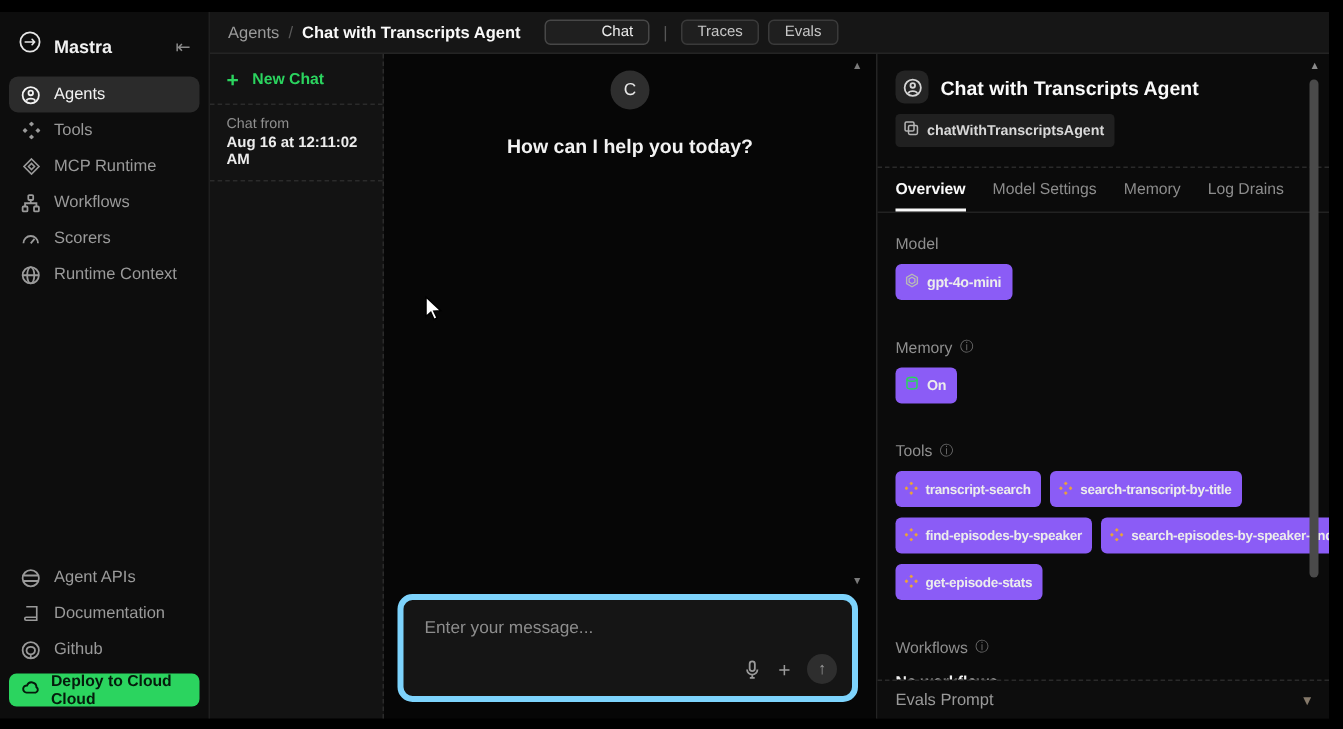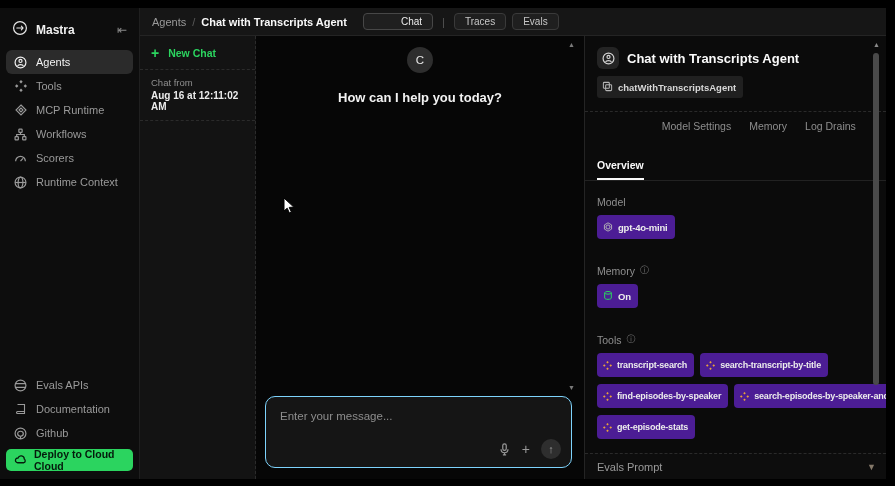--- a/index.html
+++ b/index.html
@@ -50,21 +50,21 @@
   
   .chatarea { flex:1; background:#060606; position:relative; min-width:0; }
   .greet { display:flex; flex-direction:column; align-items:center; padding-top:11px; }
   .avatar { width:26px; height:26px; border-radius:50%; background:#2e2e2e; color:#e8e8e8;
     font-size:11.5px; display:flex; align-items:center; justify-content:center; }
   .greet-text { margin-top:17px; font-size:13px; font-weight:bold; color:#f2f2f2; }
   .scroll-hint { position:absolute; right:9px; color:#7a7a7a; font-size:7px; cursor:pointer; }
   .scroll-hint.up { top:5px; }
   .scroll-hint.down { bottom:88px; }
   .composer { position:absolute; left:9px; right:12px; bottom:11px; height:72px;
-    background:#151515; border:1px solid #7dd3fc; border-radius:10px; }
+    background:#151515; border:4px solid #7dd3fc; border-radius:10px; }
   .composer textarea { width:100%; height:42px; background:transparent; border:none; resize:none;
     outline:none; color:#e8e8e8; font-size:11.5px; font-family:"Liberation Sans",sans-serif;
     padding:13px 14px 0 14px; }
   .composer textarea::placeholder { color:#8d8d8d; }
   .composer-actions { position:absolute; right:10px; bottom:8px; display:flex; align-items:center; gap:11px; }
   .mic-btn { color:#9a9a9a; cursor:pointer; display:flex; }
   .attach-btn { color:#9a9a9a; font-size:14px; cursor:pointer; line-height:1; }
   .send-btn { width:20px; height:20px; border-radius:50%; background:#2e2e2e; color:#9a9a9a;
     font-size:11px; display:flex; align-items:center; justify-content:center; cursor:pointer; }
 
@@ -76,27 +76,27 @@
     display:flex; align-items:center; justify-content:center; flex:none; }
   .rp-title { font-size:13px; font-weight:bold; color:#fafafa; }
   .rp-idrow { padding:7px 12px 0 12px; }
   .id-chip { display:inline-flex; align-items:center; gap:5px; background:#202020;
     border-radius:3px; padding:2px 7px 2px 5px; cursor:pointer; }
   .id-chip .id-text { font-size:9.5px; color:#d8d8d8; font-weight:bold; }
   .rp-tabs { margin-top:13px; display:flex; gap:18px; padding:0 12px;
     border-top:1px dashed #2a2a2a; border-bottom:1px solid #222; }
   .rp-tab { font-size:10.5px; color:#8d8d8d; padding:8px 0 7px 0; cursor:pointer;
     border-bottom:2px solid transparent; }
-  .rp-tab.active { color:#fafafa; font-weight:bold; border-bottom-color:#fafafa;margin-top:39px; }
+  .rp-tab.active { color:#fafafa; font-weight:bold; border-bottom-color:#fafafa; }
   .rp-scroll { flex:1; padding:15px 22px 0 12px; overflow:hidden; }
   .sec { margin-bottom:25px; }
   .sec-label { font-size:10.5px; color:#8f8f8f; display:flex; align-items:center; gap:5px; }
   .info-glyph { color:#707070; font-size:9px; }
   .sec-body { margin-top:7px; }
-  .chip { display:inline-flex; align-items:center; gap:5px; background:#4c1d95;
+  .chip { display:inline-flex; align-items:center; gap:5px; background:#8b5cf6;
     border-radius:4px; padding:3px 7px 3px 6px; cursor:pointer; }
   .chip .chip-text { font-size:9px; font-weight:bold; color:#ececec; letter-spacing:-0.2px; white-space:nowrap; }
   .tool-rows { display:flex; flex-direction:column; gap:7px;text-align:right; }
   .tool-row { display:flex; gap:6px; }
   .empty-strong { font-size:10.5px; font-weight:bold; color:#f0f0f0; }
   .sysprompt { position:absolute; left:0; right:0; bottom:0; height:26px;
     border-top:1px dashed #2a2a2a; background:#0d0d0d; display:flex; align-items:center;
     justify-content:space-between; padding:0 10px 0 12px; cursor:pointer; }
   .sysprompt .sp-label { font-size:11px; color:#9a9a9a; }
   .sysprompt .sp-chev { font-size:9px; color:#85796a; }
@@ -186,21 +186,21 @@
 
     <div class="spacer"></div>
 
     <div class="nav-item">
       <span class="nicon">
           <svg width="13" height="13" viewBox="0 0 12 12" fill="none" stroke="currentColor" stroke-width="1.1">
             <circle cx="6" cy="6" r="5"></circle>
             <path d="M1.5 4.3h9M1.5 7.7h9"></path>
           </svg>
         </span>
-      <span>Evals APIs</span>
+      <span>Agent APIs</span>
     </div>
     <div class="nav-item">
       <span class="nicon">
           <svg width="12" height="12" viewBox="0 0 12 12" fill="none" stroke="currentColor" stroke-width="1.1">
             <path d="M2.5 1.5h7v9h-7a1 1 0 0 1 0-2h7"></path>
           </svg>
         </span>
       <span>Documentation</span>
     </div>
     <div class="nav-item">

